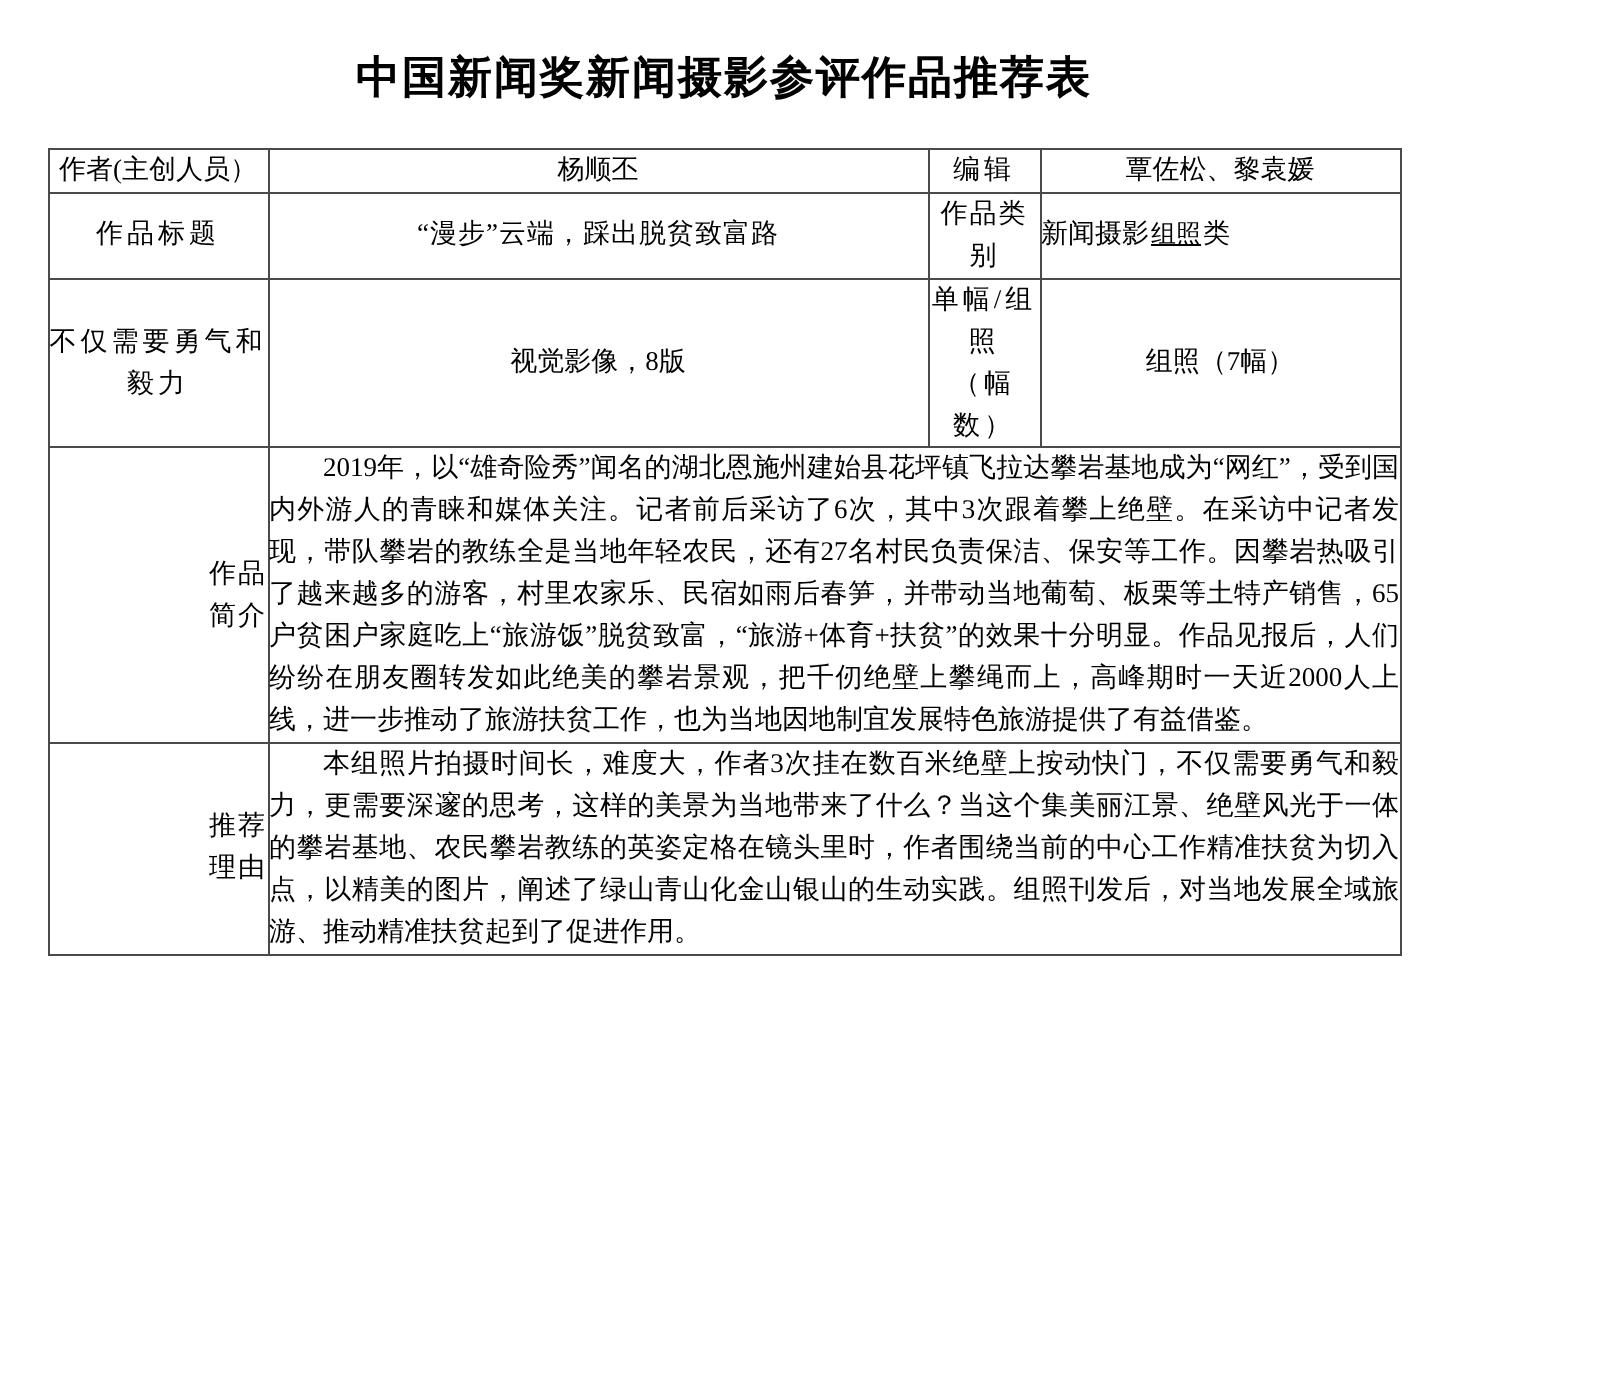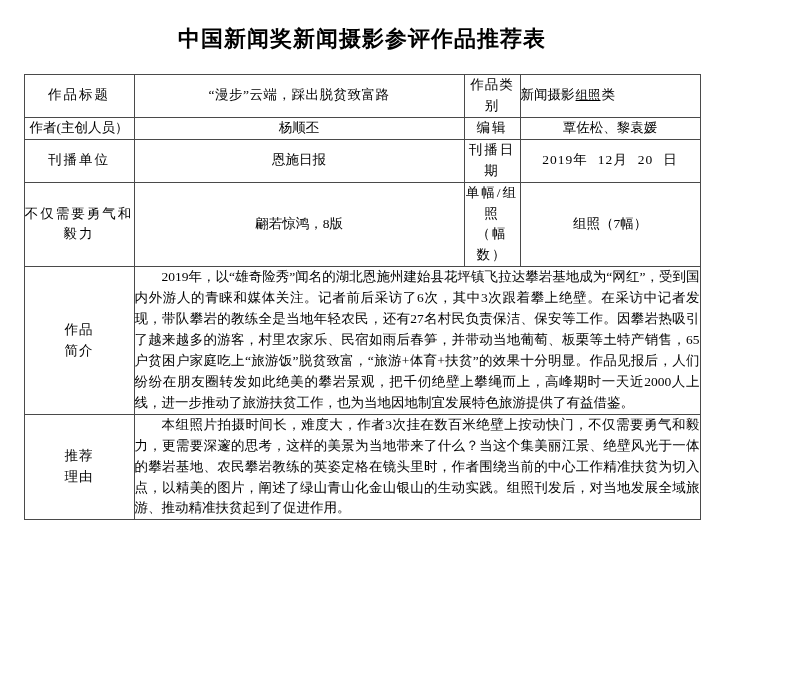--- a/index.html
+++ b/index.html
@@ -103,21 +103,21 @@
     padding: 5px 4px;
     font-family: "Liberation Serif", "DejaVu Serif", serif;
   }
   .date-val .sp {
     display: inline-block;
     width: 10px;
   }
 
   
   .sec-lbl {
-    text-align: center;
+    text-align: right;
     font-size: 15px;
     letter-spacing: 1px;
     line-height: 1.5;
     padding: 4px 1px;
   }
   .sec-body {
     padding: 9px 11px 9px 12px;
     font-size: 13.6px;
     line-height: 1.95;
     text-align: justify;
@@ -136,43 +136,37 @@
   <table class="form">
     <colgroup>
       <col style="width:110px">
       <col style="width:330px">
       <col style="width:56px">
       <col style="width:180px">
     </colgroup>
 
     <tbody>
         <tr>
-      <td class="lbl">作品标题</td>
-      <td class="val val-title">“漫步”云端，踩出脱贫致富路</td>
-      <td class="cat-cell">作品类别</td>
-      <td class="cat-val"><span>新闻摄影</span><span class="ul">组照</span><span>类</span></td>
-    </tr>
-
-    <tr>
       <td class="lbl lbl-tight">作者(主创人员）</td>
       <td class="val">杨顺丕</td>
       <td class="mid-lbl" colspan="1">编辑</td>
       <td class="val">覃佐松、黎袁媛</td>
     </tr>
 
     <tr>
-      <td class="lbl">刊播单位</td>
-      <td class="val">恩施日报</td>
-      <td class="mid-lbl">刊播日期</td>
-      <td class="date-val"><span>2019</span><span>年</span><span class="sp"></span><span>12</span><span>月</span><span class="sp"></span><span>20</span><span class="sp"></span><span>日</span></td>
+      <td class="lbl">作品标题</td>
+      <td class="val val-title">“漫步”云端，踩出脱贫致富路</td>
+      <td class="cat-cell">作品类别</td>
+      <td class="cat-val"><span>新闻摄影</span><span class="ul">组照</span><span>类</span></td>
     </tr>
+
 
     <tr>
       <td class="lbl">不仅需要勇气和毅力</td>
-      <td class="val">翩若惊鸿，8版</td>
+      <td class="val">视觉影像，8版</td>
       <td class="mid-lbl">
             <div>单幅/组照</div>
             <div>（幅数）</div>
           </td>
       <td class="val">组照（7幅）</td>
     </tr>
 
     <tr>
       <td class="sec-lbl" style="width:50px">
             <div>作品</div>

